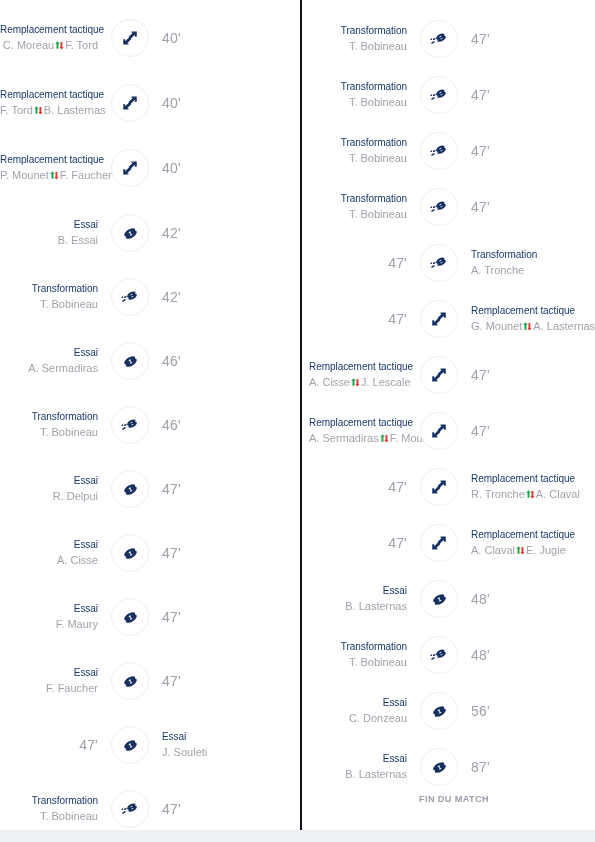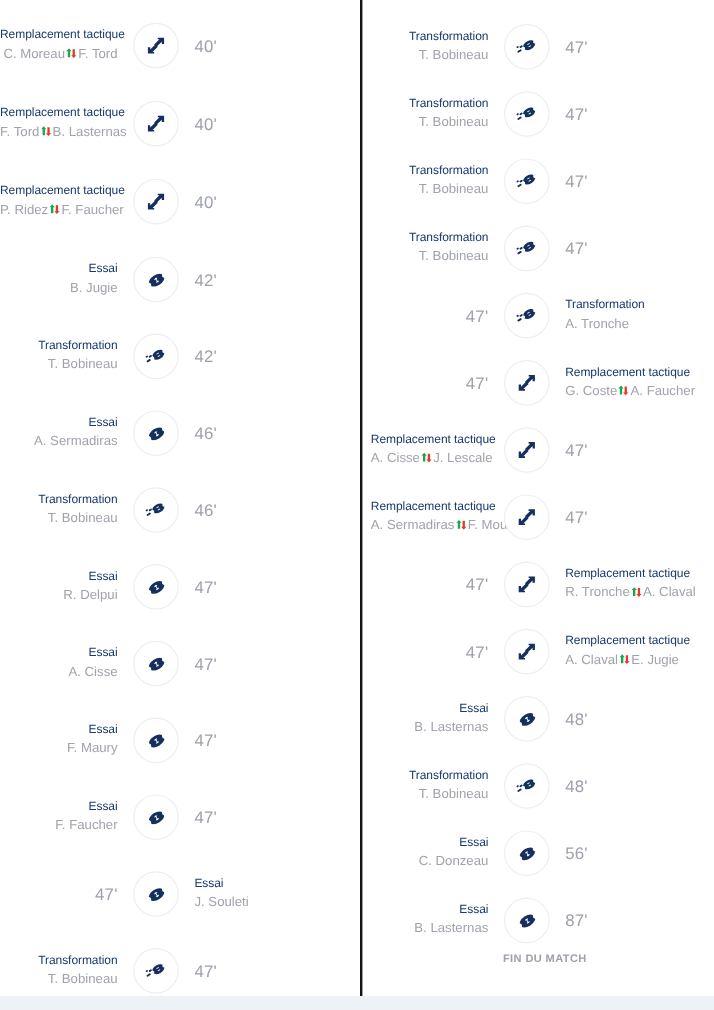--- a/index.html
+++ b/index.html
@@ -171,41 +171,41 @@
             </svg>
           </div>
         </div>
         <div class="cell side-right">
           <div class="e-min">40'</div>
         </div>
       </div>
       <div class="event" style="top: 140px;">
         <div class="cell side-left">
           <div class="e-title">Remplacement tactique</div>
-          <div class="e-sub"><span>P. Ridez</span><span class="swap-marker"><svg width="9" height="9" viewBox="0 0 12 12">
+          <div class="e-sub"><span>P. Mounet</span><span class="swap-marker"><svg width="9" height="9" viewBox="0 0 12 12">
                 <path d="M2.0 10.2 L2.0 3.6 L0.4 3.6 L3.3 0.4 L6.2 3.6 L4.6 3.6 L4.6 10.2 Z" fill="#1aa64b"></path>
                 <path d="M9.9 1.4 L9.9 8.0 L11.5 8.0 L8.6 11.2 L5.7 8.0 L7.3 8.0 L7.3 1.4 Z" fill="#e23b2e"></path>
               </svg></span><span>F. Faucher</span></div>
         </div>
         <div class="icon-wrap">
           <div class="icon-circle">
             <svg width="18" height="18" viewBox="0 0 24 24" aria-hidden="true">
               <path d="M14.0 3.2 L21.0 3.2 L21.0 10.2 L18.4 10.2 L18.4 7.6 L12.6 13.4 L10.0 10.8 L15.8 5.0 L14.0 5.0 Z" fill="#15305f"></path>
               <path d="M10.0 20.8 L3.0 20.8 L3.0 13.8 L5.6 13.8 L5.6 16.4 L11.4 10.6 L14.0 13.2 L8.2 19.0 L10.0 19.0 Z" fill="#15305f"></path>
             </svg>
           </div>
         </div>
         <div class="cell side-right">
           <div class="e-min">40'</div>
         </div>
       </div>
       <div class="event" style="top: 205px;">
         <div class="cell side-left">
           <div class="e-title">Essai</div>
-          <div class="e-sub">B. Jugie</div>
+          <div class="e-sub">B. Essai</div>
         </div>
         <div class="icon-wrap">
           <div class="icon-circle">
             <svg width="19" height="19" viewBox="0 0 24 24" aria-hidden="true">
               <g transform="rotate(-32 12 12)">
                 <ellipse cx="12" cy="12" rx="9" ry="5.6" fill="#15305f"></ellipse>
                 <path d="M4.2 8.2 C2.6 9.4 2.6 14.6 4.2 15.8 L6.2 12 Z" fill="#ffffff" opacity="0"></path>
                 <path d="M3.6 9.0 A9 5.6 0 0 0 3.6 15.0 L5.0 12 Z" fill="#ffffff"></path>
                 <path d="M20.4 9.0 A9 5.6 0 0 1 20.4 15.0 L19.0 12 Z" fill="#ffffff"></path>
                 <rect x="10.4" y="9.7" width="3.2" height="1.05" fill="#ffffff"></rect>
@@ -575,24 +575,24 @@
         <div class="icon-wrap">
           <div class="icon-circle">
             <svg width="18" height="18" viewBox="0 0 24 24" aria-hidden="true">
               <path d="M14.0 3.2 L21.0 3.2 L21.0 10.2 L18.4 10.2 L18.4 7.6 L12.6 13.4 L10.0 10.8 L15.8 5.0 L14.0 5.0 Z" fill="#15305f"></path>
               <path d="M10.0 20.8 L3.0 20.8 L3.0 13.8 L5.6 13.8 L5.6 16.4 L11.4 10.6 L14.0 13.2 L8.2 19.0 L10.0 19.0 Z" fill="#15305f"></path>
             </svg>
           </div>
         </div>
         <div class="cell side-right">
           <div class="e-title">Remplacement tactique</div>
-          <div class="e-sub"><span>G. Coste</span><span class="swap-marker"><svg width="9" height="9" viewBox="0 0 12 12">
+          <div class="e-sub"><span>G. Mounet</span><span class="swap-marker"><svg width="9" height="9" viewBox="0 0 12 12">
                 <path d="M2.0 10.2 L2.0 3.6 L0.4 3.6 L3.3 0.4 L6.2 3.6 L4.6 3.6 L4.6 10.2 Z" fill="#1aa64b"></path>
                 <path d="M9.9 1.4 L9.9 8.0 L11.5 8.0 L8.6 11.2 L5.7 8.0 L7.3 8.0 L7.3 1.4 Z" fill="#e23b2e"></path>
-              </svg></span><span>A. Faucher</span></div>
+              </svg></span><span>A. Lasternas</span></div>
         </div>
       </div>
       <div class="event" style="top: 347px;">
         <div class="cell side-left">
           <div class="e-title">Remplacement tactique</div>
           <div class="e-sub"><span>A. Cisse</span><span class="swap-marker"><svg width="9" height="9" viewBox="0 0 12 12">
                 <path d="M2.0 10.2 L2.0 3.6 L0.4 3.6 L3.3 0.4 L6.2 3.6 L4.6 3.6 L4.6 10.2 Z" fill="#1aa64b"></path>
                 <path d="M9.9 1.4 L9.9 8.0 L11.5 8.0 L8.6 11.2 L5.7 8.0 L7.3 8.0 L7.3 1.4 Z" fill="#e23b2e"></path>
               </svg></span><span>J. Lescale</span></div>
         </div>

